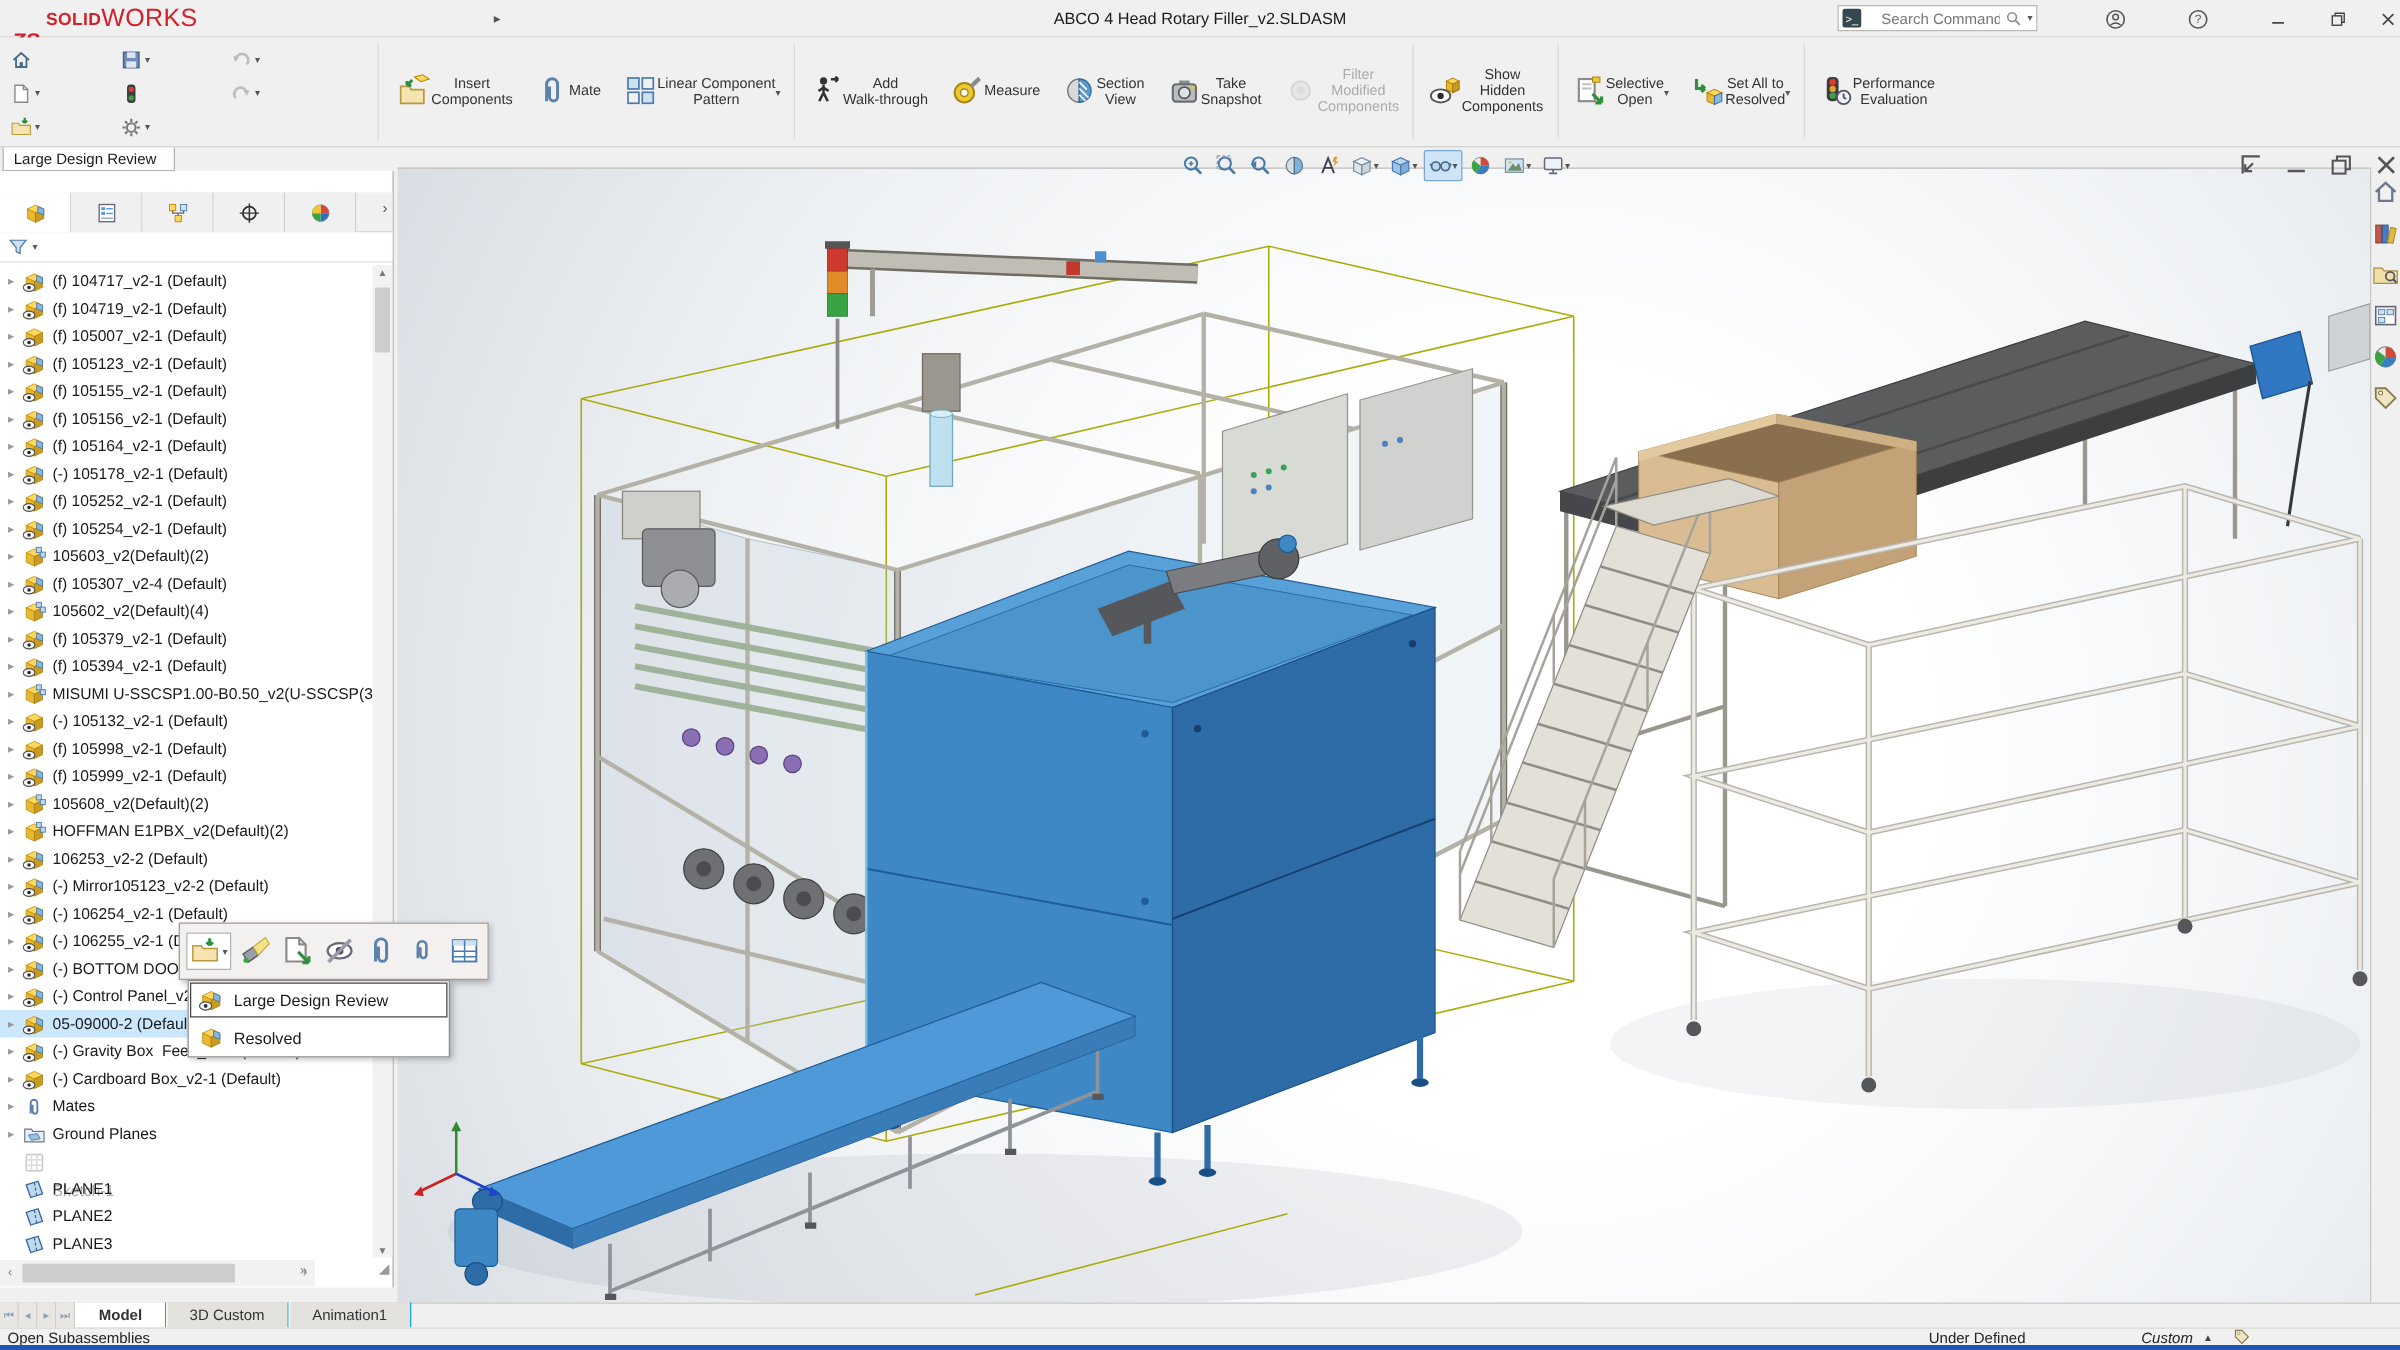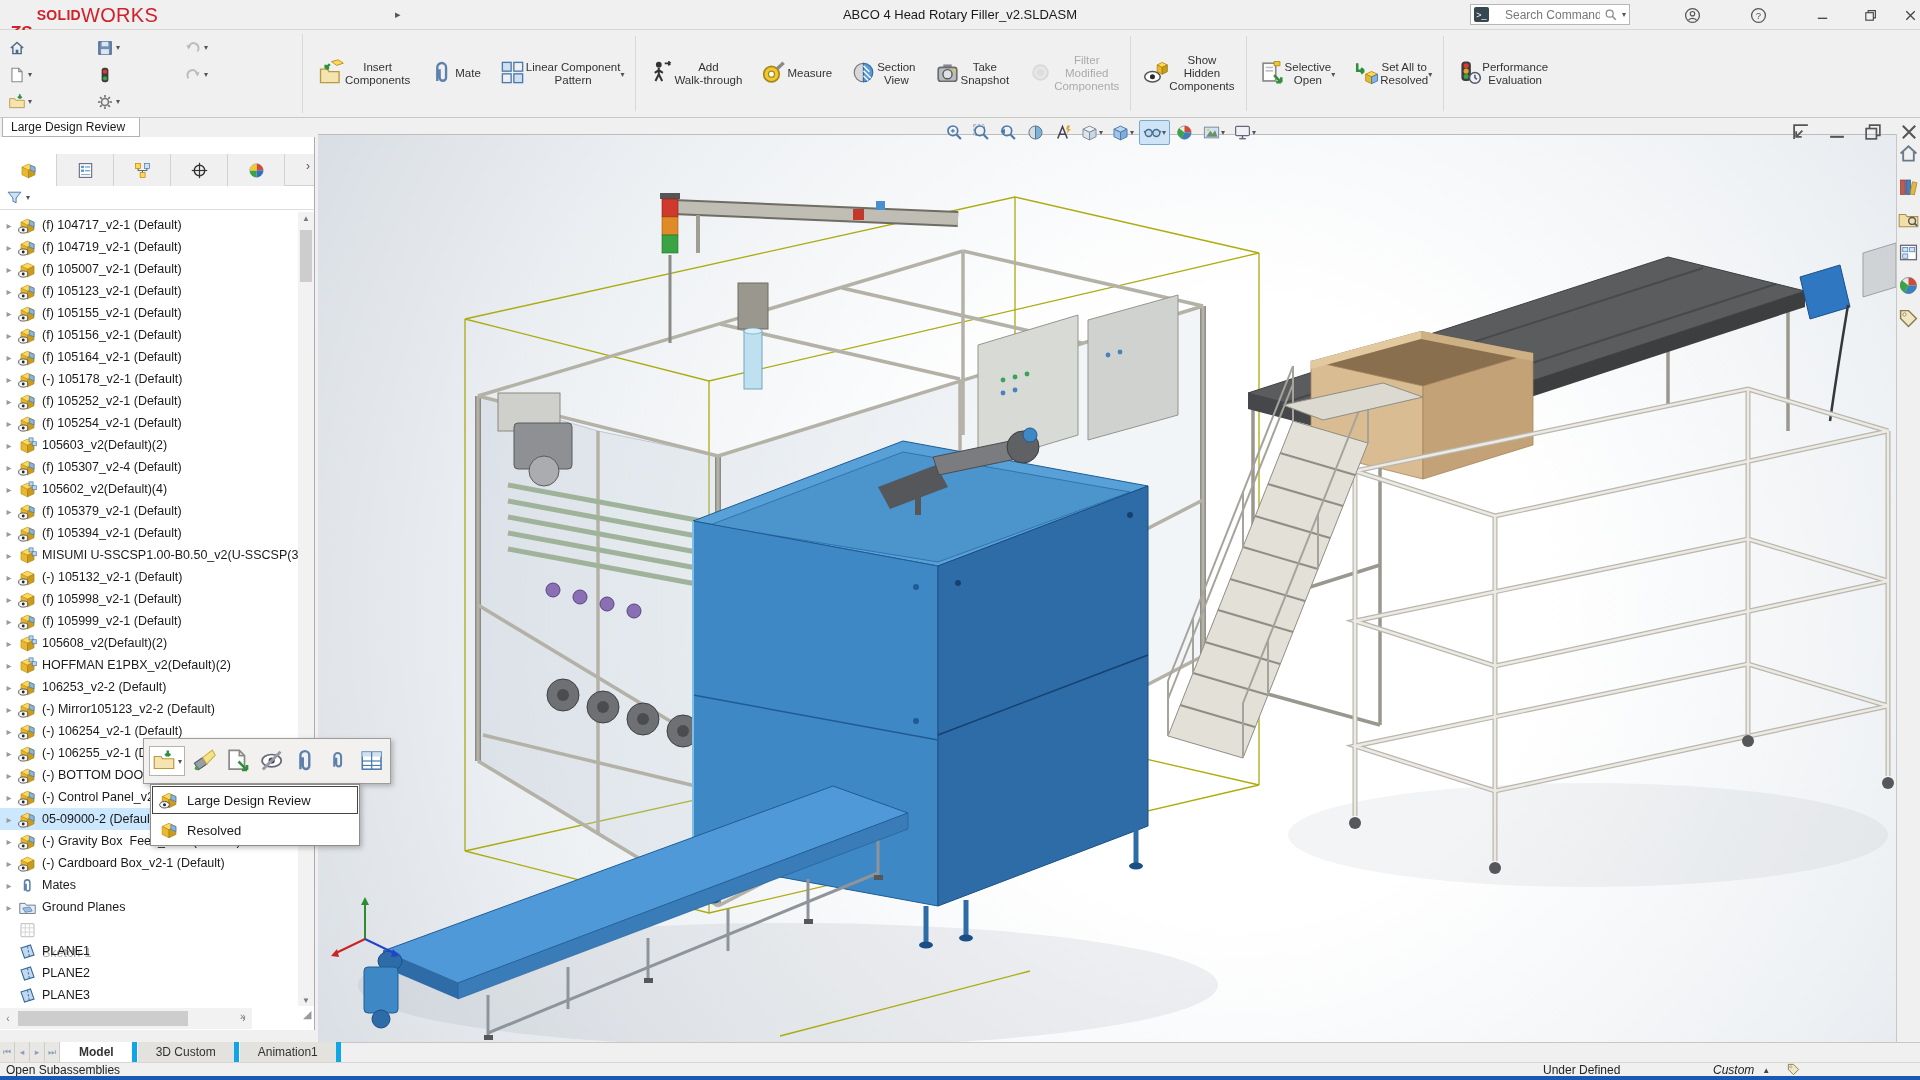--- a/index.html
+++ b/index.html
@@ -78,21 +78,21 @@
   #ctx-toolbar .split{display:flex;align-items:center;border:1px solid #b5b3af;background:#fff;padding:2px;gap:2px;}
   #ctx-toolbar .ic{width:24px;height:24px;}
   #ctx-menu{left:150px;top:784px;width:210px;background:#fff;border:1px solid #8f8d89;box-shadow:2px 2px 5px rgba(0,0,0,.25);z-index:21;}
   .cmi{height:30px;display:flex;align-items:center;gap:8px;padding:0 8px;font-size:13px;color:#1a1a1a;}
   .cmi .ic{width:20px;height:20px;position:relative;}
   .cmi.focused{outline:1px solid #444;outline-offset:-2px;}
   
   #tabs-row{left:0;top:1042px;width:1920px;height:20px;background:#f0f0f0;border-top:1px solid #c9c7c3;display:flex;align-items:flex-end;}
   #tab-nav{display:flex;height:20px;}
   .navb{width:15px;height:20px;background:#e9e7e3;border-right:1px solid #cfcdc9;display:flex;align-items:center;justify-content:center;color:#8ba2b5;font-size:9px;}
-  .dtab{height:20px;padding:0 18px;display:flex;align-items:center;background:#e4e2de;border-right:5px solid #0ea5e9;border-left:1px solid #fff;font-size:12px;color:#333;}
+  .dtab{height:20px;padding:0 18px;display:flex;align-items:center;background:#e4e2de;border-right:1px solid #0ea5e9;border-left:1px solid #fff;font-size:12px;color:#333;}
   .dtab.active{background:#fff;font-weight:bold;}
   #statusbar{left:0;top:1062px;width:1920px;height:14px;background:#f0f0f0;border-top:1px solid #d9d7d3;font-size:12px;color:#333;}
   #status-left{left:6px;top:1063px;}
   #status-mid{left:1543px;top:1063px;}
   #status-custom{left:1713px;top:1063px;display:flex;gap:8px;align-items:center;font-style:italic;}
   #status-custom .up{font-size:8px;color:#444;}
   #status-tag{left:1786px;top:1062px;width:15px;height:15px;}
   #blue-strip{left:0;top:1076px;width:1920px;height:4px;background:#1959b3;}
 </style>
 </head>

